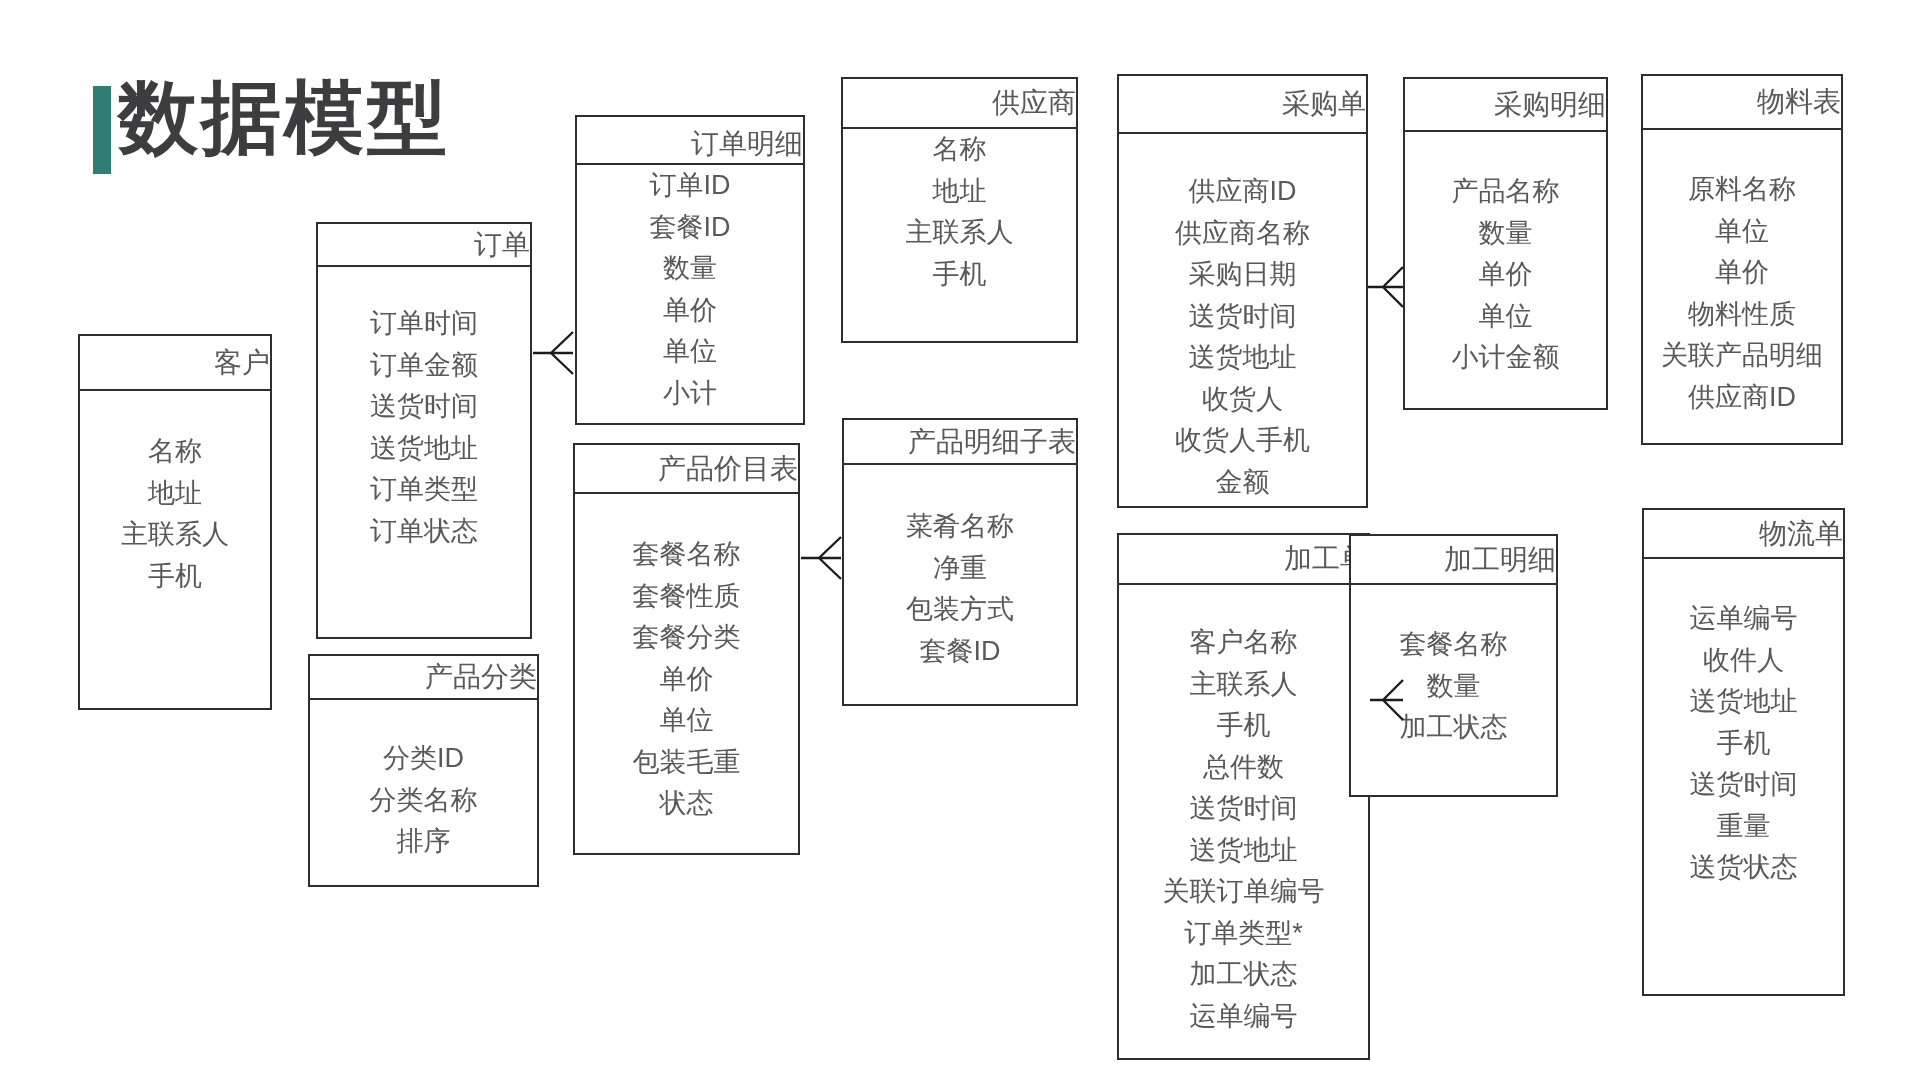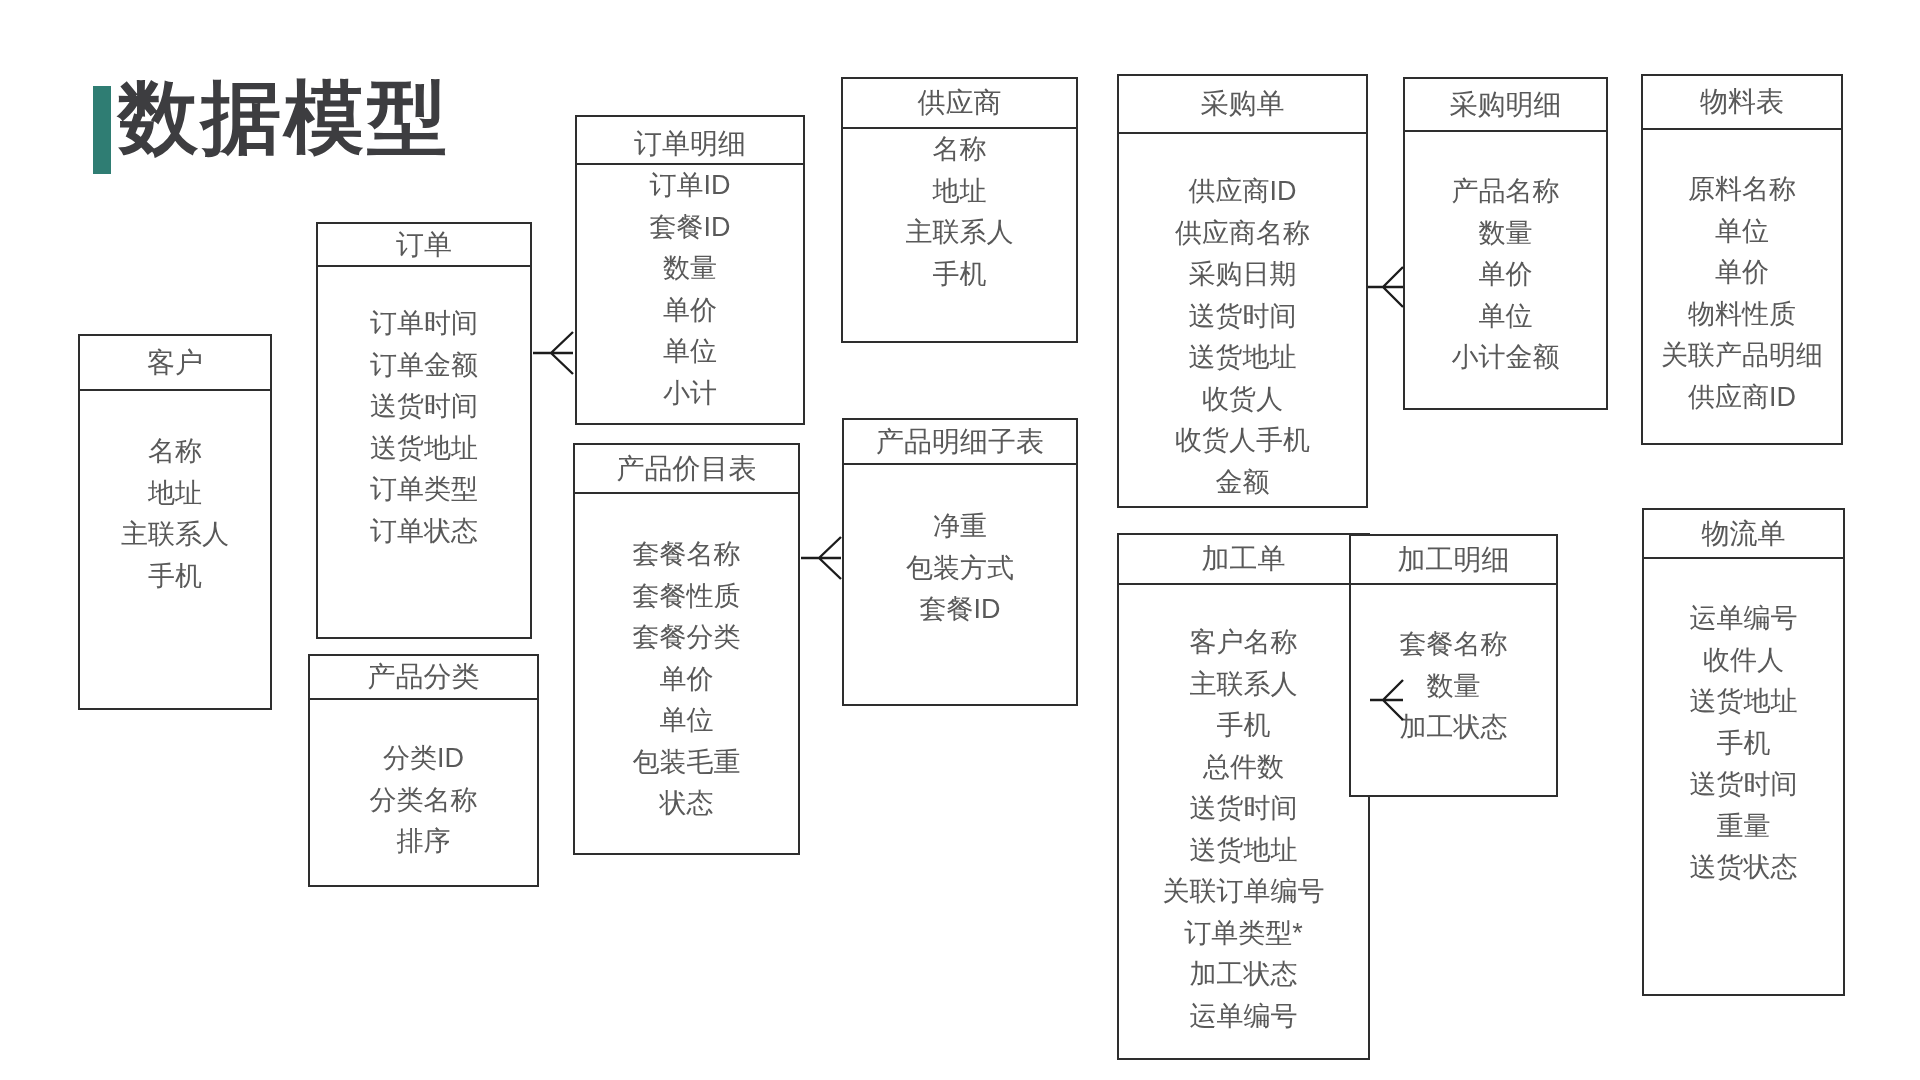--- a/index.html
+++ b/index.html
@@ -31,21 +31,21 @@
     font-family: Liberation Mono, monospace;
   }
   .entity {
     position: absolute;
     border: 2px solid #2e2e2e;
     background: #ffffff;
     color: #595959;
   }
   .entity-title {
     width: 100%;
-    text-align: center;
+    text-align: right;
     font-size: 28px;
     color: #595959;
     border-bottom: 2px solid #2e2e2e;
     white-space: nowrap;
     overflow: hidden;
   }
   .entity-fields {
     width: 100%;
     text-align: center;
   }
@@ -131,20 +131,21 @@
           <div class="field">名称</div>
           <div class="field">地址</div>
           <div class="field">主联系人</div>
           <div class="field">手机</div>
         </div>
     </div>
 
     <div class="entity" style="left:842px;top:418px;width:236px;height:288px">
       <div class="entity-title" style="height:45px;line-height:43px">产品明细子表</div>
       <div class="entity-fields" style="padding-top:41px">
+          <div class="field">菜肴名称</div>
           <div class="field">净重</div>
           <div class="field">包装方式</div>
           <div class="field">套餐ID</div>
         </div>
     </div>
 
     <div class="entity" style="left:1117px;top:74px;width:251px;height:434px">
       <div class="entity-title" style="height:58px;line-height:56px">采购单</div>
       <div class="entity-fields" style="padding-top:37px">
           <div class="field">供应商ID</div>

